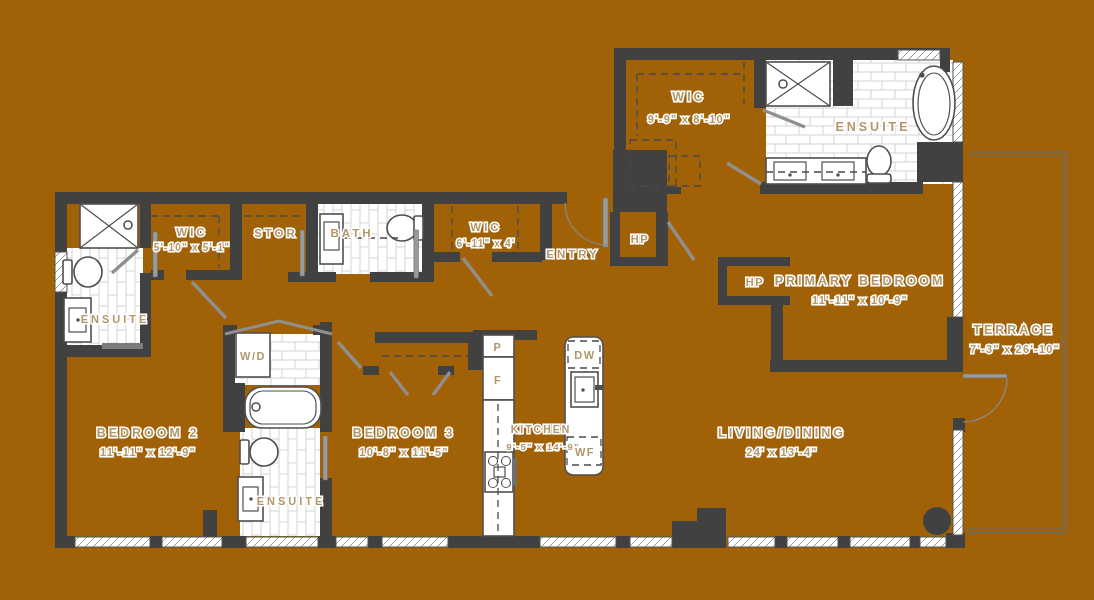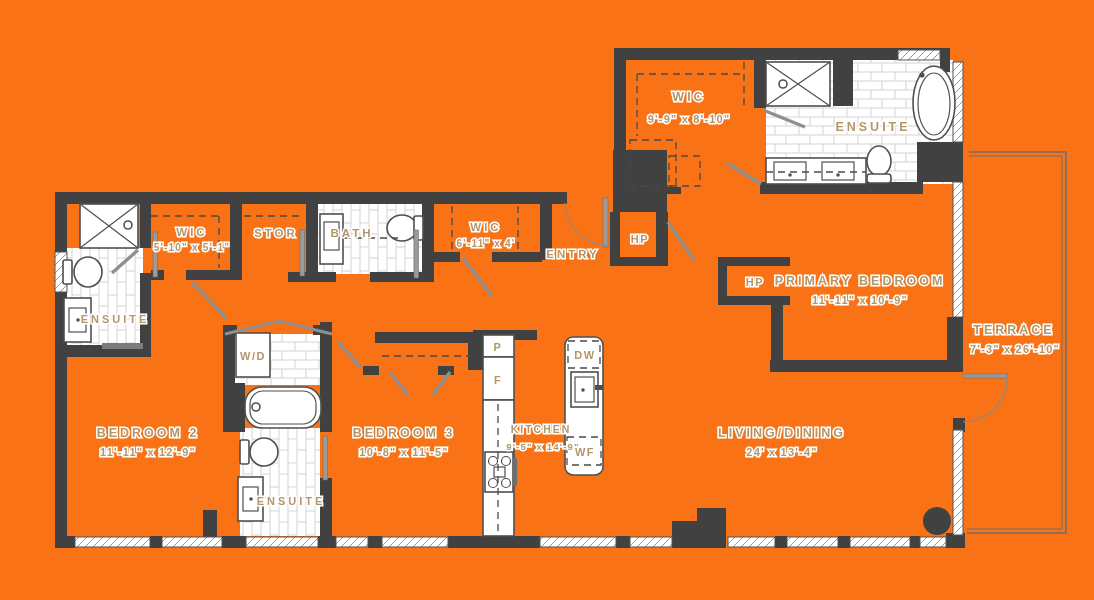--- a/index.html
+++ b/index.html
@@ -1,16 +1,16 @@
 <!DOCTYPE html>
 <html><head>
 <meta charset="utf-8">
 <style>
   html,body { margin:0; padding:0; background:#ffffff; }
-  .stage { width:1094px; height:600px; position:relative; background:#f97316; overflow:hidden;
+  .stage { width:1094px; height:600px; position:relative; background:#a16207; overflow:hidden;
            font-family:"Liberation Sans", sans-serif; }
   svg { display:block; }
   .room-label   { font:bold 12.5px "Liberation Sans", sans-serif; letter-spacing:3px;
                   fill:#b3976b; text-anchor:middle; paint-order:stroke; stroke:#ffffff; stroke-width:3px; }
   .room-dims    { font:bold 11px "Liberation Sans", sans-serif; letter-spacing:1.2px;
                   fill:#b3976b; text-anchor:middle; paint-order:stroke; stroke:#ffffff; stroke-width:3px; }
   .small-label  { font:bold 11px "Liberation Sans", sans-serif; letter-spacing:1.5px;
                   fill:#b3976b; text-anchor:middle; paint-order:stroke; stroke:#ffffff; stroke-width:3px; }
   .wall  { fill:#414141; }
   .fix   { fill:#ffffff; stroke:#4f4f4f; stroke-width:1.6; }

